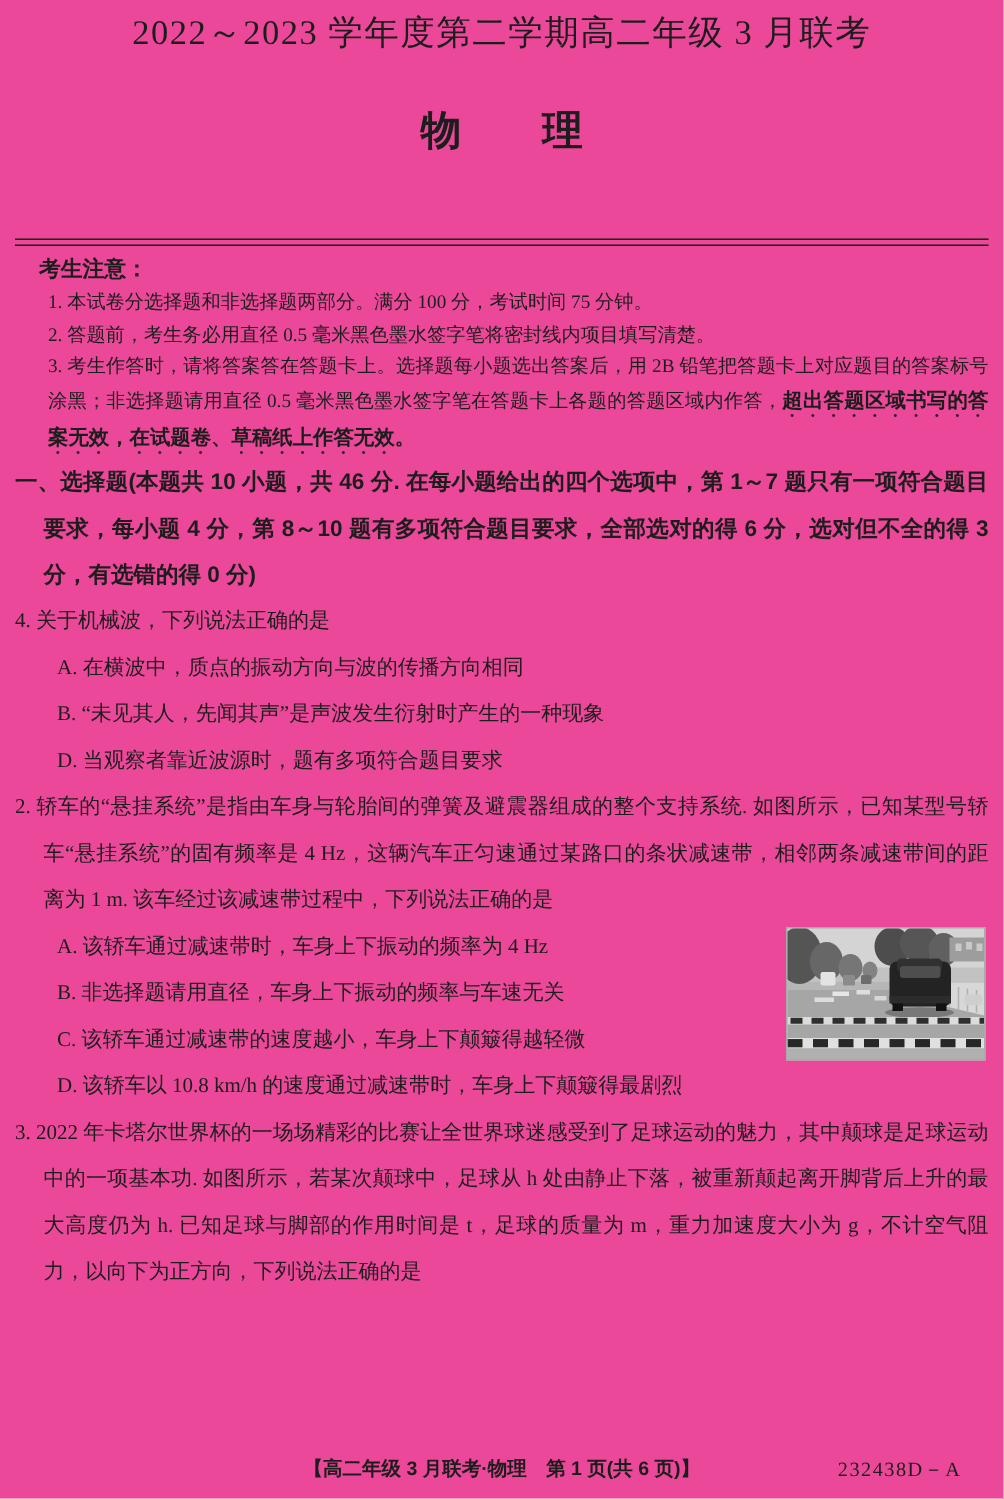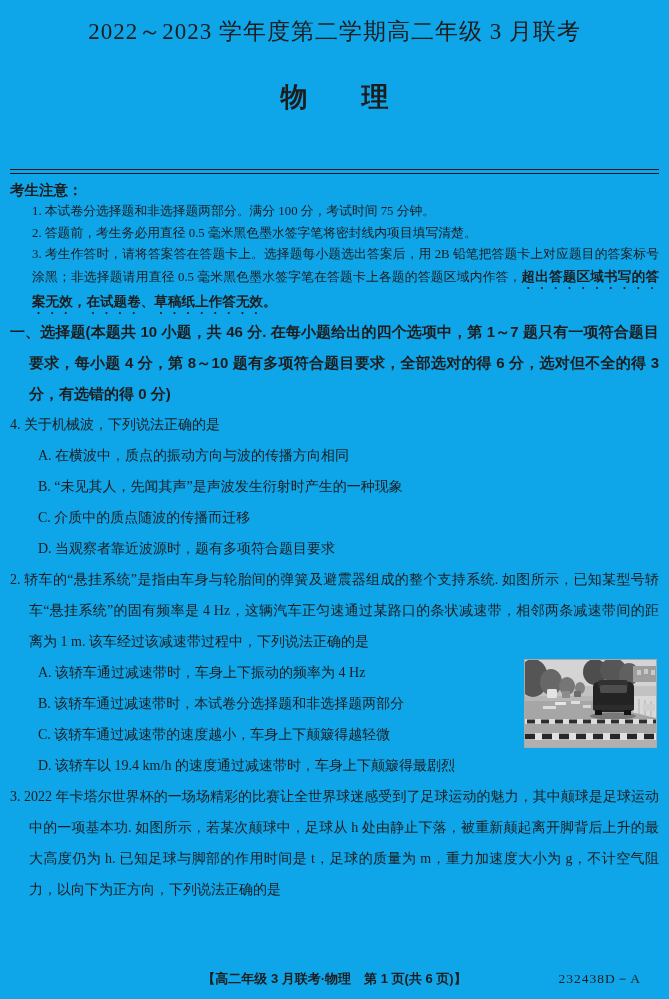--- a/index.html
+++ b/index.html
@@ -1,23 +1,23 @@
 <!DOCTYPE html>
 <html><head>
 <meta charset="utf-8">
 <style>
   html,body{margin:0;padding:0;background:#e8e8e8;}
   .page{
     position:relative;
     width:669px;height:999px;
     margin:0 auto;
-    background:#0ea5e9;
+    background:#ec4899;
     color:#1d1d1d;
     box-sizing:border-box;
-    padding:16px 10px 0 10px;
+    padding:6px 10px 0 10px;
     font-family:"Liberation Serif","DejaVu Serif",serif;
     overflow:hidden;
   }
   .title{
     text-align:center;
     font-size:23px;
     letter-spacing:1px;
     white-space:nowrap;
   }
   .subject{
@@ -32,20 +32,21 @@
     height:3px;
     border-top:1.5px solid #161616;
     border-bottom:1px solid #161616;
   }
   .notice{margin-top:5px;}
   .notice-heading{
     font-family:"Liberation Sans","DejaVu Sans",sans-serif;
     font-weight:bold;
     font-size:14.5px;
     line-height:22px;
+    margin-left:16px;
   }
   .notice-item{
     font-size:12.8px;
     line-height:21.5px;
     padding-left:22px;
     text-align:justify;
   }
   .emph{
     font-family:"Liberation Sans","DejaVu Sans",sans-serif;
     font-weight:bold;
@@ -117,21 +118,20 @@
     <div class="notice-item">2. 答题前，考生务必用直径 0.5 毫米黑色墨水签字笔将密封线内项目填写清楚。</div>
     <div class="notice-item"><span>3. 考生作答时，请将答案答在答题卡上。选择题每小题选出答案后，用 2B 铅笔把答题卡上对应题目的答案标号涂黑；非选择题请用直径 0.5 毫米黑色墨水签字笔在答题卡上各题的答题区域内作答，</span><span class="emph">超出答题区域书写的答案无效，在试题卷、草稿纸上作答无效。</span></div>
   </div>
 
   <div class="section-heading">一、选择题(本题共 10 小题，共 46 分. 在每小题给出的四个选项中，第 1～7 题只有一项符合题目要求，每小题 4 分，第 8～10 题有多项符合题目要求，全部选对的得 6 分，选对但不全的得 3 分，有选错的得 0 分)</div>
 
   <div class="question">
     <div class="q-stem">4. 关于机械波，下列说法正确的是</div>
     <div class="option">A. 在横波中，质点的振动方向与波的传播方向相同</div>
     <div class="option">B. “未见其人，先闻其声”是声波发生衍射时产生的一种现象</div>
-    <div class="option">C. 介质中的质点随波的传播而迁移</div>
     <div class="option">D. 当观察者靠近波源时，题有多项符合题目要求</div>
   </div>
 
   <div class="question clearfix">
     <div class="q-stem">2. 轿车的“悬挂系统”是指由车身与轮胎间的弹簧及避震器组成的整个支持系统. 如图所示，已知某型号轿车“悬挂系统”的固有频率是 4 Hz，这辆汽车正匀速通过某路口的条状减速带，相邻两条减速带间的距离为 1 m. 该车经过该减速带过程中，下列说法正确的是</div>
     <div class="q2-photo-wrap">
       <svg viewBox="0 0 131 87" preserveAspectRatio="none">
         <rect x="0" y="0" width="131" height="30" fill="#d4d4d4"></rect>
         <rect x="0" y="26" width="131" height="10" fill="#c2c2c2"></rect>
         <polygon points="0,87 131,87 131,36 0,36" fill="#a6a6a6"></polygon>
@@ -188,23 +188,23 @@
             <rect x="51" y="73.7" width="10" height="5.5"></rect>
           <rect x="68" y="73.7" width="10" height="5.5"></rect>
             <rect x="85" y="73.7" width="10" height="5.5"></rect>
           <rect x="102" y="73.7" width="10" height="5.5"></rect>
             <rect x="119" y="73.7" width="10" height="5.5"></rect>
         </g>
         <rect x="0" y="80" width="131" height="7" fill="#b0b0b0"></rect>
       </svg>
     </div>
     <div class="option">A. 该轿车通过减速带时，车身上下振动的频率为 4 Hz</div>
-    <div class="option">B. 该轿车通过减速带时，本试卷分选择题和非选择题两部分</div>
+    <div class="option">B. 非选择题请用直径，车身上下振动的频率与车速无关</div>
     <div class="option">C. 该轿车通过减速带的速度越小，车身上下颠簸得越轻微</div>
-    <div class="option">D. 该轿车以 19.4 km/h 的速度通过减速带时，车身上下颠簸得最剧烈</div>
+    <div class="option">D. 该轿车以 10.8 km/h 的速度通过减速带时，车身上下颠簸得最剧烈</div>
   </div>
 
   <div class="question">
     <div class="q-stem">3. 2022 年卡塔尔世界杯的一场场精彩的比赛让全世界球迷感受到了足球运动的魅力，其中颠球是足球运动中的一项基本功. 如图所示，若某次颠球中，足球从 h 处由静止下落，被重新颠起离开脚背后上升的最大高度仍为 h. 已知足球与脚部的作用时间是 t，足球的质量为 m，重力加速度大小为 g，不计空气阻力，以向下为正方向，下列说法正确的是</div>
   </div>
 
   <div class="footer">
     <span class="footer-center">【高二年级 3 月联考·物理　第 1 页(共 6 页)】</span>
     <span class="footer-code">232438D－A</span>
   </div>

